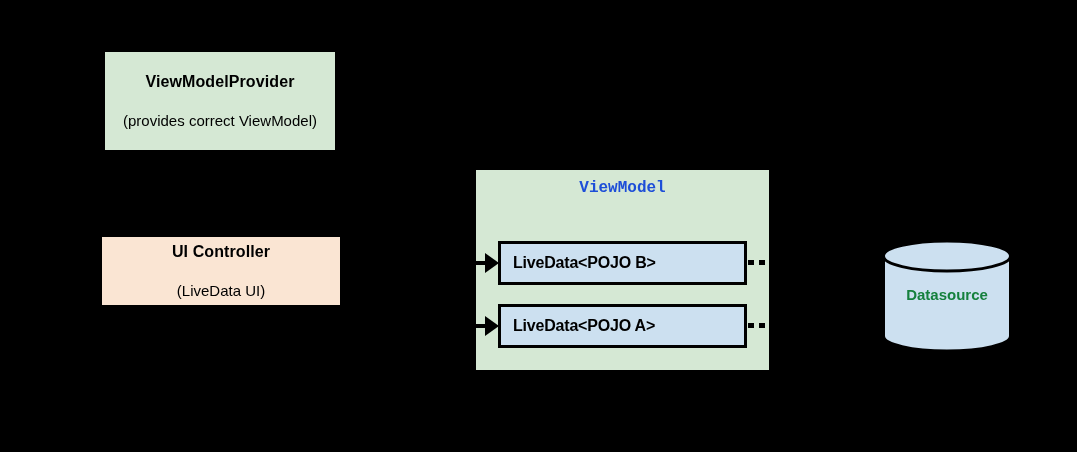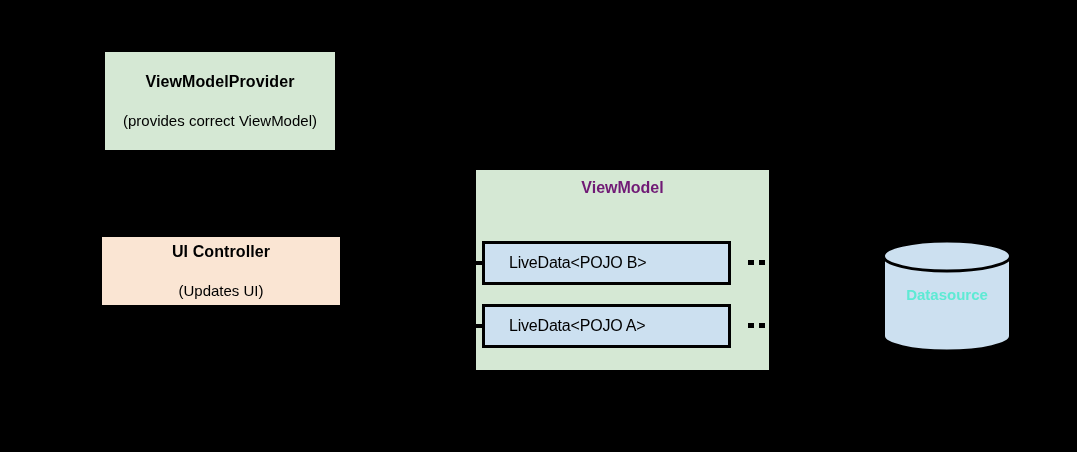--- a/index.html
+++ b/index.html
@@ -75,38 +75,39 @@
   }
 
   #viewmodel .vm-title {
     position: absolute;
     top: 9px;
     left: 0;
     right: 0;
     text-align: center;
     font-weight: bold;
     font-size: 16px;
-    color: #701a75;
+    color: #1d4ed8;
+    font-family: Liberation Mono, monospace;
   }
 
   
   .livedata {
     position: absolute;
-    left: 6px;
+    left: 22px;
     width: 249px;
     height: 44px;
     background: #cce0f0;
     border: 3px solid #000000;
     box-sizing: border-box;
     display: flex;
     align-items: center;
     color: #000000;
-    font-weight: normal;
+    font-weight: bold;
     font-size: 16px;
-    padding-left: 24px;
+    padding-left: 12px;
     letter-spacing: -0.2px;
   }
 
   #livedata-b { top: 71px; }
   #livedata-a { top: 134px; align-items: center; }
 
   
   .arrow-in {
     position: absolute;
     left: 0px;
@@ -157,36 +158,36 @@
   }
   #datasource svg { display: block; }
   #datasource .ds-label {
     position: absolute;
     left: 0;
     right: 0;
     top: 46px;
     text-align: center;
     font-weight: bold;
     font-size: 15px;
-    color: #5eead4;
+    color: #15803d;
   }
 </style>
 </head>
 <body>
 
 <div id="canvas">
 
   <div class="node" id="viewmodelprovider">
     <div class="title">ViewModelProvider</div>
     <div class="subtitle">(provides correct ViewModel)</div>
   </div>
 
   <div class="node" id="ui-controller">
     <div class="title">UI Controller</div>
-    <div class="subtitle">(Updates UI)</div>
+    <div class="subtitle">(LiveData UI)</div>
   </div>
 
   <div id="viewmodel">
 
     <div class="vm-title">ViewModel</div>
 
     <div class="arrow-in" id="arrow-b">
       <div class="shaft"></div>
       <div class="head"></div>
     </div>

